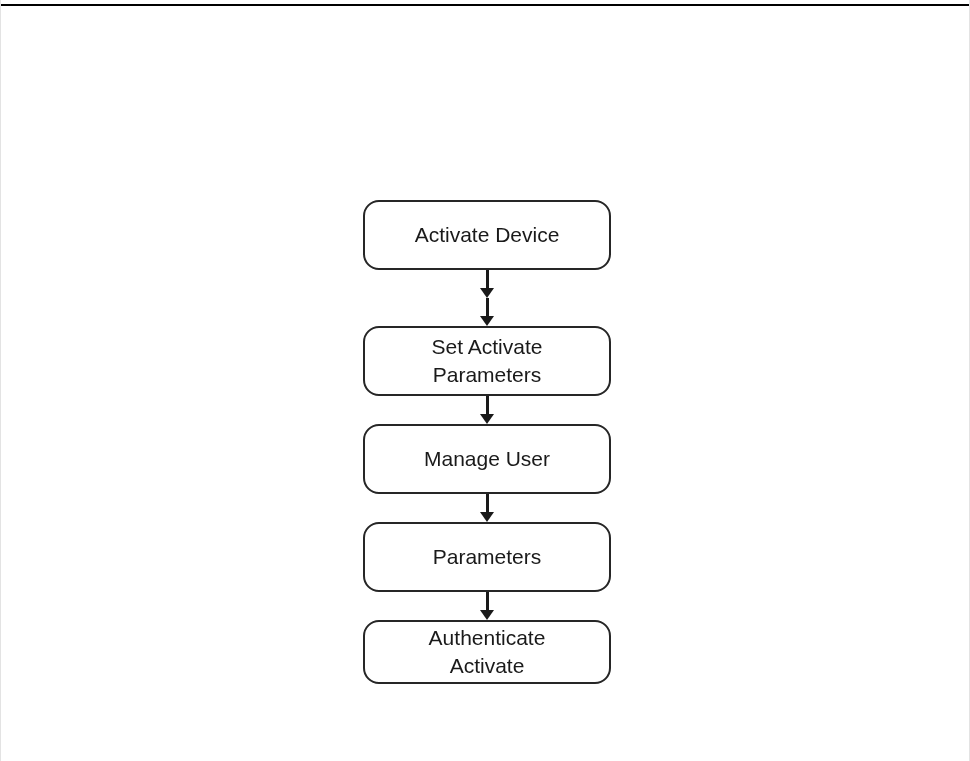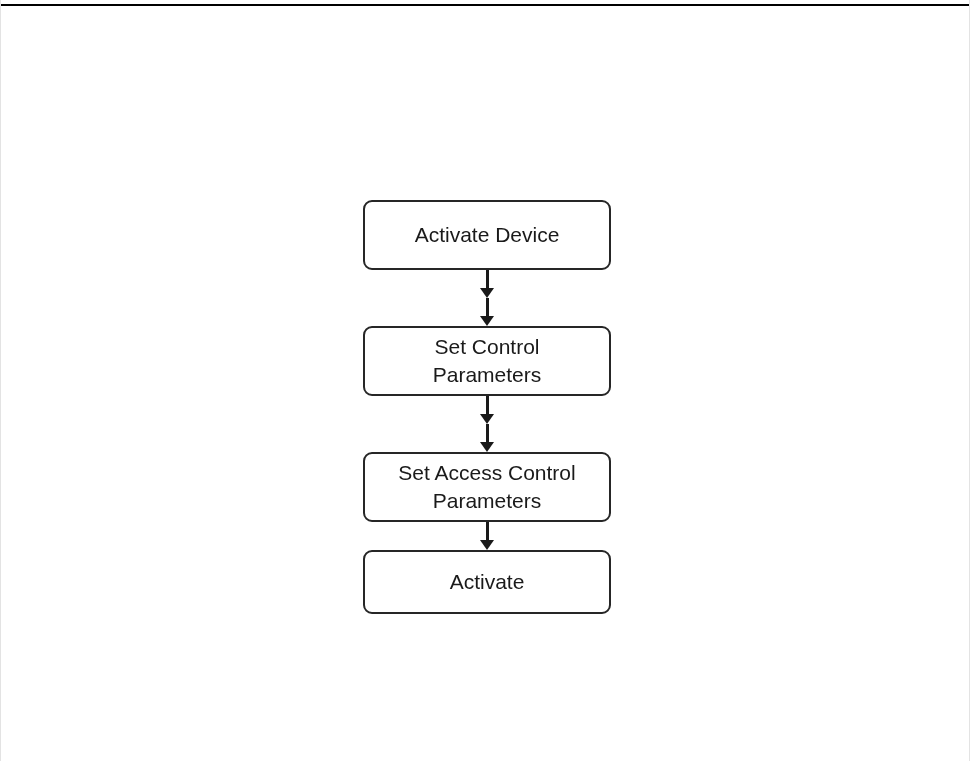--- a/index.html
+++ b/index.html
@@ -29,21 +29,21 @@
     width: 248px;
     display: flex;
     flex-direction: column;
     align-items: center;
   }
   .node {
     width: 248px;
     height: 70px;
     background: #ffffff;
     border: 2px solid #262626;
-    border-radius: 9px;
+    border-radius: 16px;
     display: flex;
     flex-direction: column;
     align-items: center;
     justify-content: center;
     text-align: left;
     font-size: 21px;
     line-height: 28px;
     color: #1a1a1a;
   }
   .node.short { height: 64px; }
@@ -84,43 +84,46 @@
       <div class="head"></div>
     </div>
 
 
     <div class="arrow">
       <div class="stem"></div>
       <div class="head"></div>
     </div>
 
     <div class="node">
-      <div>Set Control</div>
+      <div>Set Activate</div>
       <div>Parameters</div>
     </div>
 
     <div class="arrow">
       <div class="stem"></div>
       <div class="head"></div>
     </div>
 
+    <div class="node">
+      <div>Manage User</div>
+    </div>
 
     <div class="arrow">
       <div class="stem"></div>
       <div class="head"></div>
     </div>
 
     <div class="node">
-      <div>Set Access Control</div>
       <div>Parameters</div>
     </div>
 
     <div class="arrow">
       <div class="stem"></div>
       <div class="head"></div>
     </div>
 
     <div class="node short">
+      <div>Authenticate</div>
       <div>Activate</div>
     </div>
 
   </div>
 </div>
 
 </body></html>

